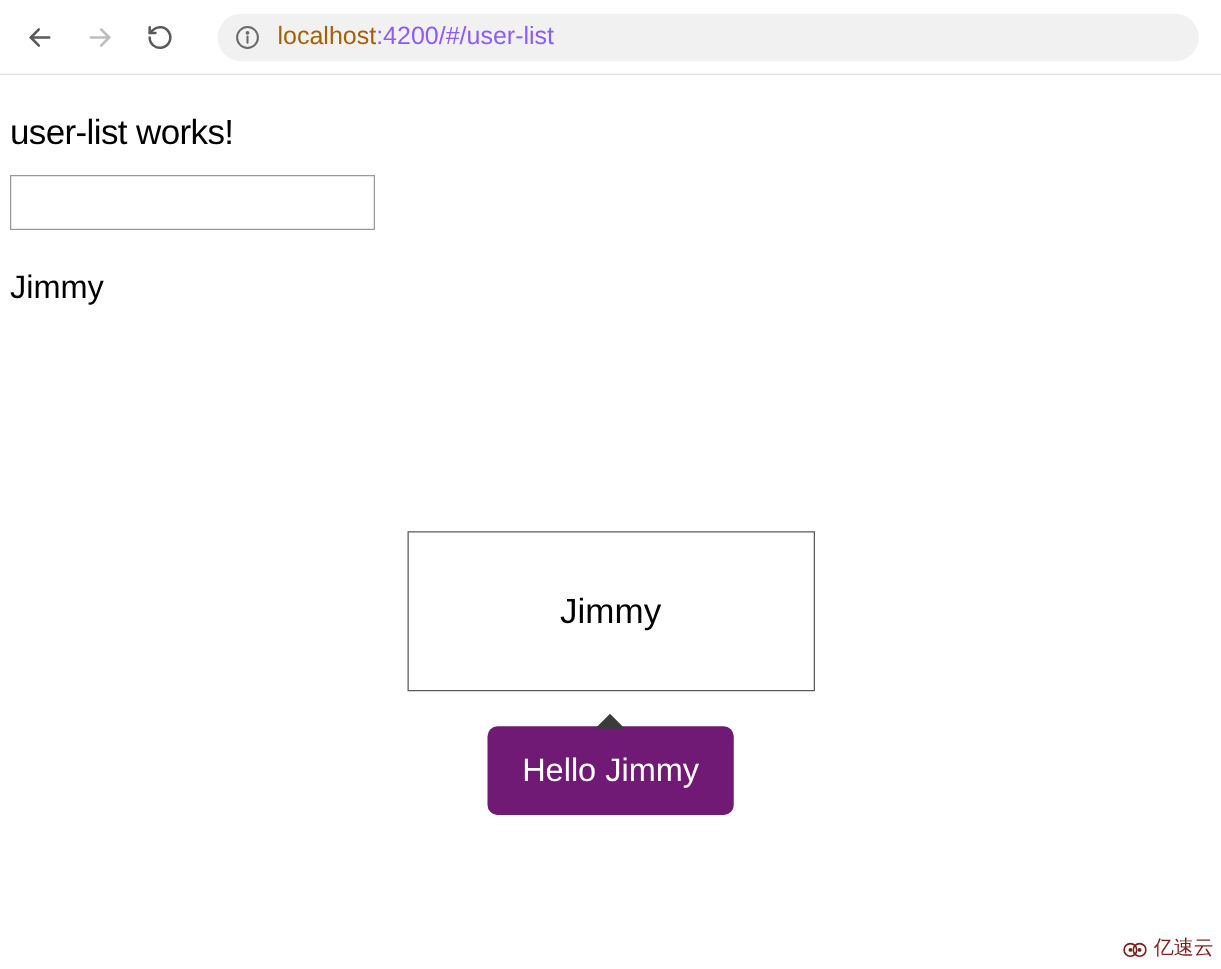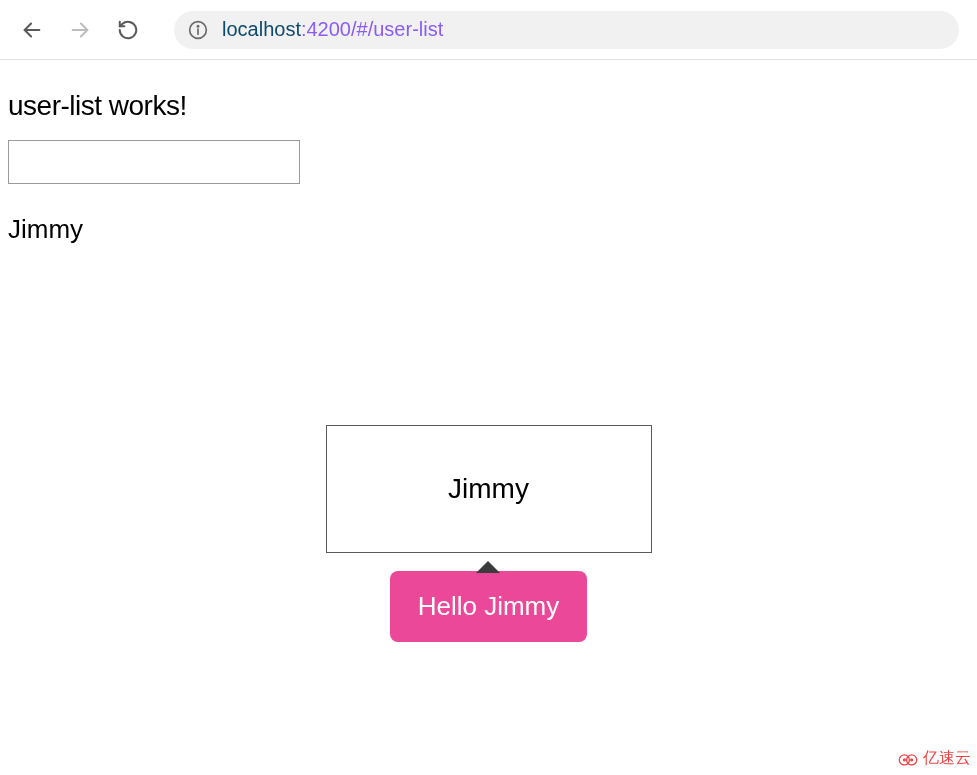--- a/index.html
+++ b/index.html
@@ -74,21 +74,21 @@
     }
     
     .url {
       font-size: 20px;
       color: #202124;
       display: flex;
       align-items: baseline;
     }
     
     .url-host {
-      color: #0c4a6e;
+      color: #a16207;
     }
     
     .url-path {
       color: #8b5cf6;
     }
     
     
     .page-content {
       padding: 10px 8px;
     }
@@ -133,22 +133,22 @@
       display: flex;
       align-items: center;
       justify-content: center;
       font-size: 28px;
       background: #fff;
       position: relative;
     }
     
     .tooltip {
       position: relative;
-      margin-top: 18px;
-      background: #ec4899;
+      margin-top: 28px;
+      background: #701a75;
       color: #fff;
       font-size: 26px;
       padding: 20px 28px;
       border-radius: 8px;
       display: inline-block;
     }
     
     .tooltip-arrow {
       position: absolute;
       top: -10px;
@@ -160,21 +160,21 @@
       border-right: 12px solid transparent;
       border-bottom: 12px solid #3b3b3b;
     }
     
     
     .watermark {
       position: absolute;
       right: 6px;
       bottom: 6px;
       font-size: 16px;
-      color: #ef4444;
+      color: #7f1d1d;
       display: flex;
       align-items: center;
       gap: 4px;
     }
     
     .watermark svg {
       width: 22px;
       height: 16px;
     }
   </style>

